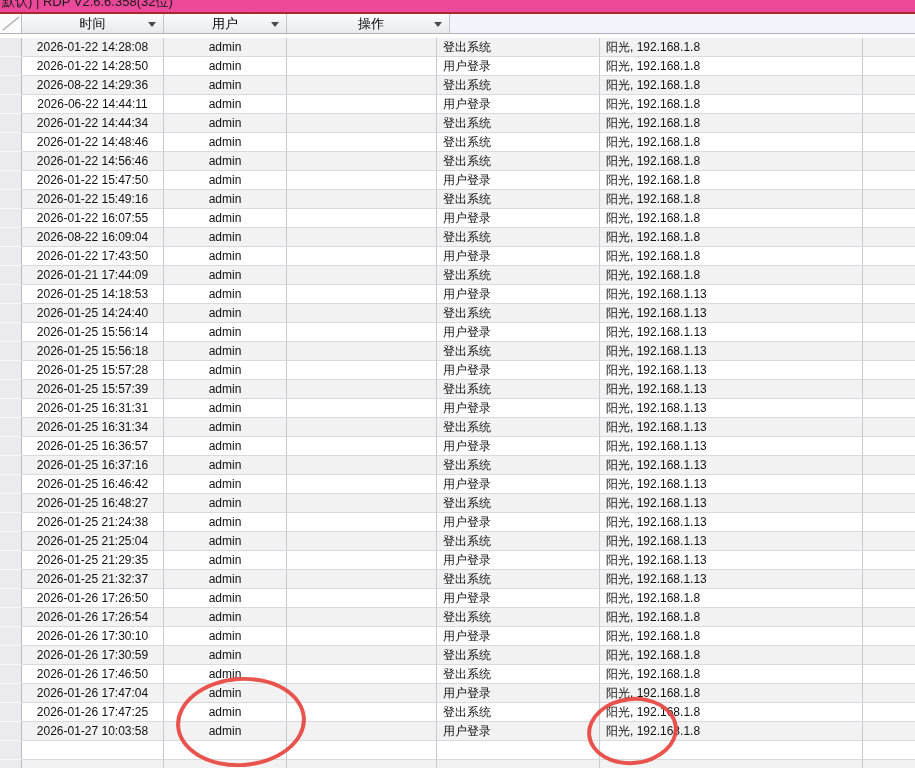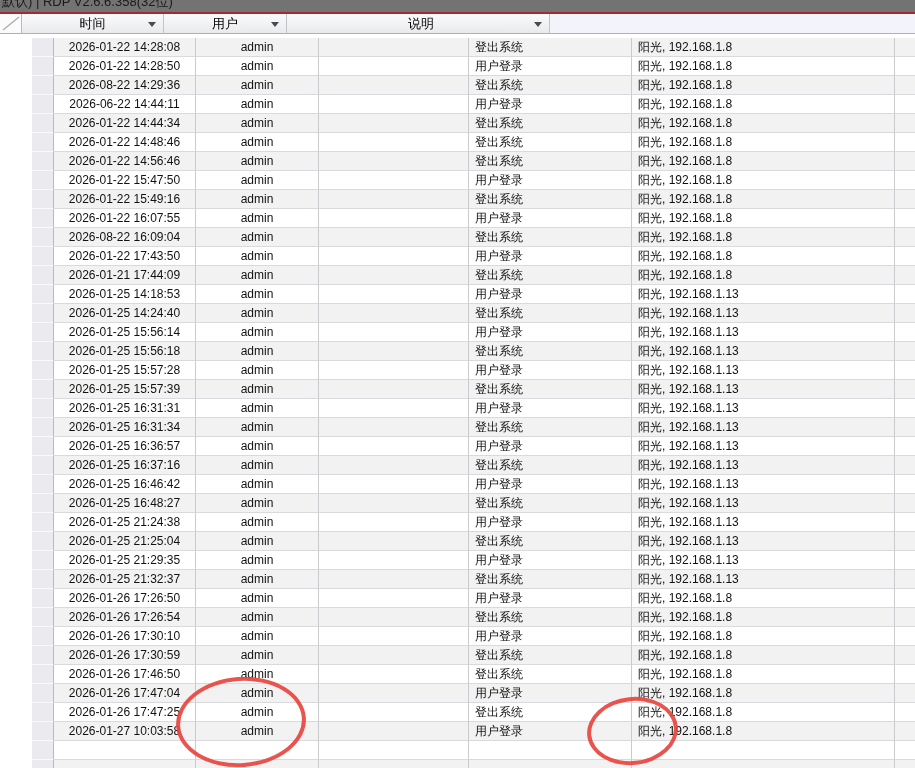--- a/index.html
+++ b/index.html
@@ -2,21 +2,21 @@
 <html><head>
 <meta charset="utf-8">
 <style>
   html,body { margin:0; padding:0; background:#fff; }
   .screen {
     position:relative; width:915px; height:768px; overflow:hidden;
     background:#fff; font-family:"Liberation Sans","DejaVu Sans",sans-serif;
     color:#000; -webkit-font-smoothing:antialiased;
   }
   
-  .titlebar { position:relative; height:12px; overflow:hidden; background:#737373; }
+  .titlebar { position:relative; height:12px; overflow:hidden; background:#ec4899; }
   .titlebar .title-text {
     position:absolute; left:2px; top:-6px; font-size:13px; line-height:16px;
     color:#1a1a1a; white-space:nowrap;
   }
   .redline { height:2px; background:#a8282e; }
 
   .grid { position:absolute; left:0; top:14px; width:915px; }
 
   
   .hdr-row { display:flex; height:24px; }
@@ -36,21 +36,21 @@
     position:absolute; right:7px; top:8px; width:0; height:0;
     border-left:4px solid transparent; border-right:4px solid transparent;
     border-top:5px solid #4b4b4f;
   }
   .hdr-extra {
     box-sizing:border-box; flex:1; height:20px; background:#f3f4fb;
     border-bottom:1px solid #aeb0b4;
   }
 
   
-  .row { display:flex; height:19px;padding-left:32px; }
+  .row { display:flex; height:19px; }
   .gutter {
     box-sizing:border-box; width:22px; background:#ebebef;
     border-right:1px solid #b9bac0; border-bottom:1px solid #f8f8fa;
   }
   .cell {
     box-sizing:border-box; background:#fff; font-size:12px; color:#111;
     display:flex; align-items:center; white-space:nowrap; overflow:hidden;
     border-right:1px solid #c9cace; border-bottom:1px solid #d9dadd;
   }
   .row.alt .cell { background:#f2f2f3; }
@@ -89,22 +89,22 @@
       </div>
 
       <div class="hdr-cell c0">
         <span>时间</span>
         <span class="arrow"></span>
       </div>
       <div class="hdr-cell c1">
         <span>用户</span>
         <span class="arrow"></span>
       </div>
-      <div class="hdr-cell c4">
-        <span>说明</span>
+      <div class="hdr-cell c3">
+        <span>操作</span>
         <span class="arrow"></span>
       </div>
       <div class="hdr-extra"></div>
     </div>
 
     <div id="rows-container">
     <div class="row alt">
       <div class="gutter"></div>
       <div class="cell c0">2026-01-22 14:28:08</div>
       <div class="cell c1">admin</div>

